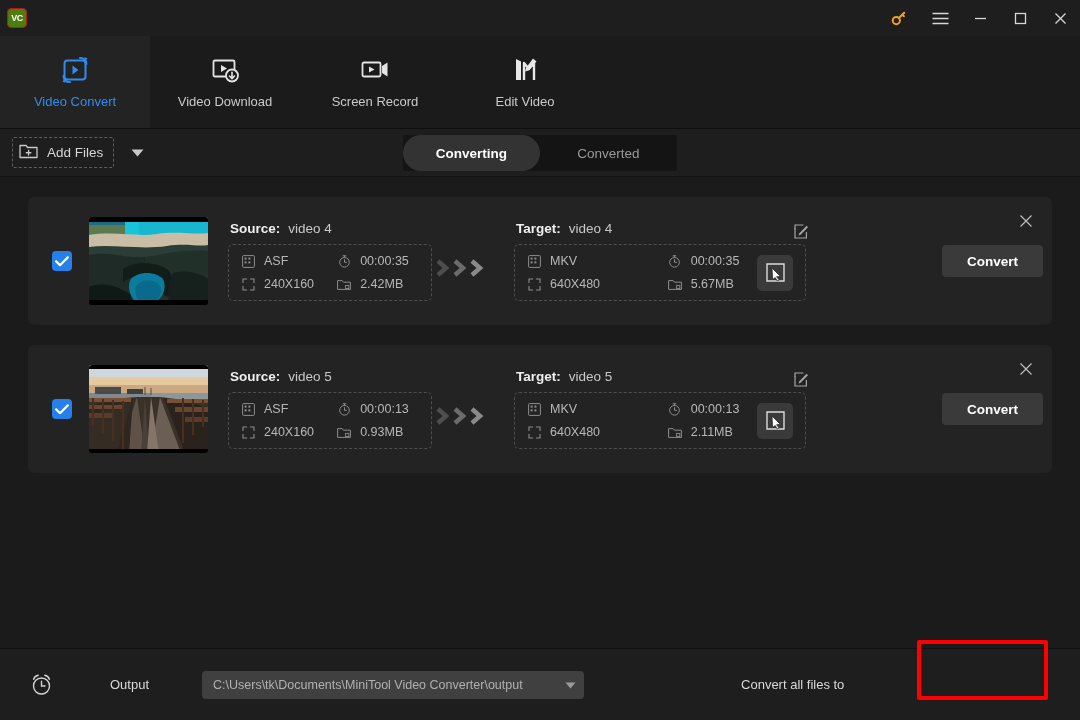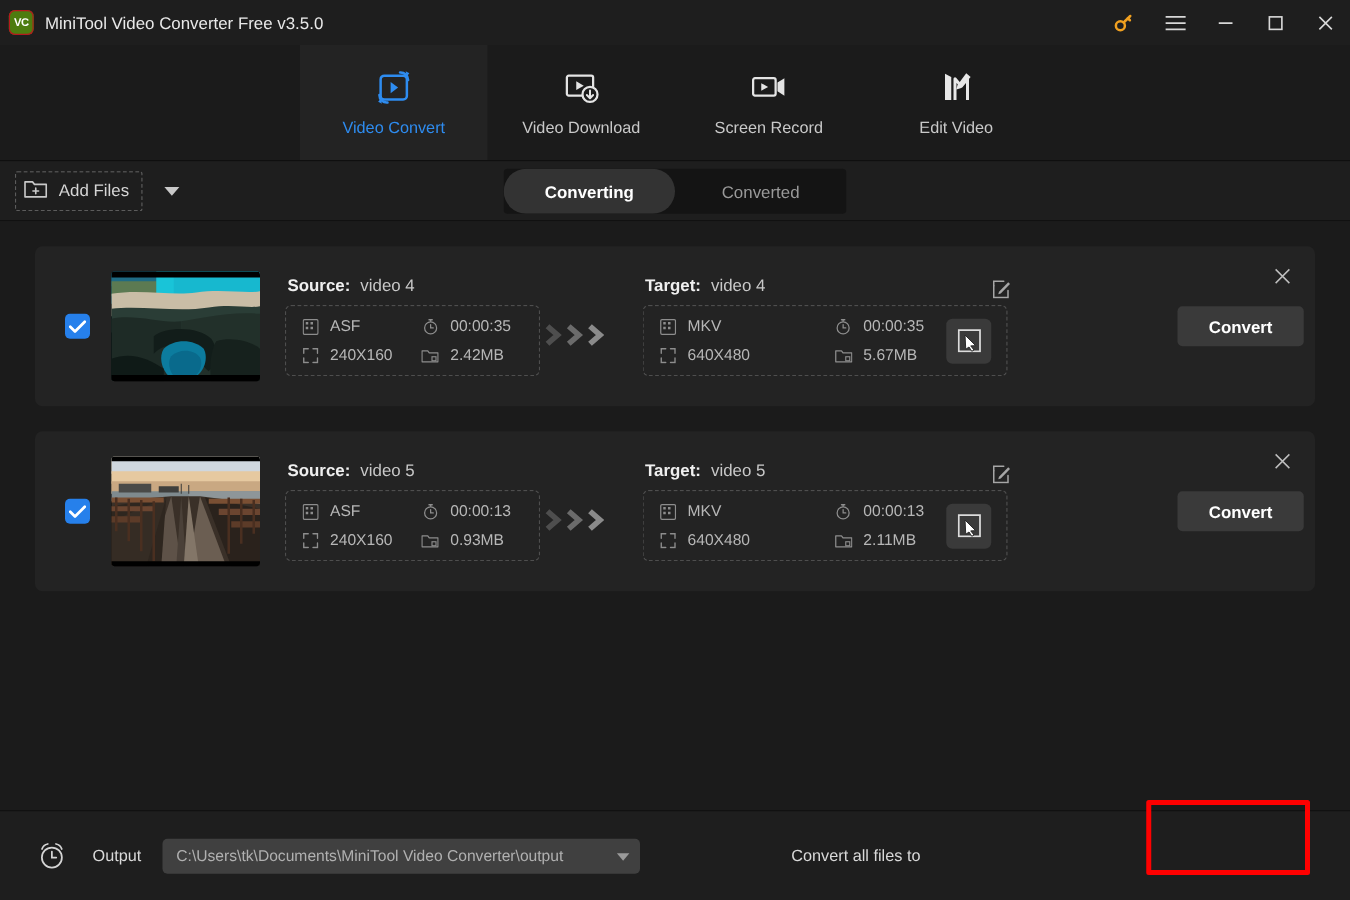--- a/index.html
+++ b/index.html
@@ -46,21 +46,20 @@
     flex: none;
   }
   .win-btn svg { display: block; }
   .key-btn { width: 34px; margin-right: 4px; }
 
   
   .navbar {
     height: 93px; flex: none;
     background: #1b1b1b;
     display: flex; align-items: stretch;
-    padding-left: 240px;
     border-bottom: 1px solid #0f0f0f;
   }
   .nav-tab {
     width: 150px;
     display: flex; flex-direction: column;
     align-items: center; justify-content: center;
     gap: 9px;
     background: transparent;
   }
   .nav-tab.active { background: #232323; }
@@ -210,20 +209,21 @@
     color: #ffffff; font-size: 13.5px; font-weight: bold;
   }
 
   
   .bottombar {
     height: 72px; flex: none;
     background: #1e1e1e;
     border-top: 1px solid #111;
     display: flex; align-items: center;
     position: relative;
+    gap: 36px;
   }
   .clock-icon { margin-left: 29px; width: 24px; height: 24px; display: flex; align-items: center; justify-content: center; }
   .out-label { color: #d9d9d9; font-size: 13px; margin-left: 21px; }
   .out-field {
     margin-left: 17px;
     width: 382px; height: 28px;
     background: #404040;
     border-radius: 4px;
     display: flex; align-items: center;
     padding: 0 8px 0 11px;
@@ -262,21 +262,20 @@
 </style>
 </head>
 <body>
 
 <div class="app">
 
   <div class="titlebar">
     <div class="logo">
       <span>VC</span>
     </div>
-    <div class="app-title">MiniTool Video Converter Free v3.5.0</div>
     <div class="titlebar-spacer"></div>
 
     <div class="win-btn key-btn">
       <svg width="16" height="16" viewBox="0 0 16 16">
         <circle cx="5.3" cy="10.6" r="3.6" fill="none" stroke="#f0a020" stroke-width="2"></circle>
         <path d="M7.9 8 L13.2 2.8" stroke="#f0a020" stroke-width="2" stroke-linecap="round"></path>
         <path d="M11.3 4.6 L12.9 6.2" stroke="#f0a020" stroke-width="2" stroke-linecap="round"></path>
       </svg>
     </div>
     <div class="win-btn">

